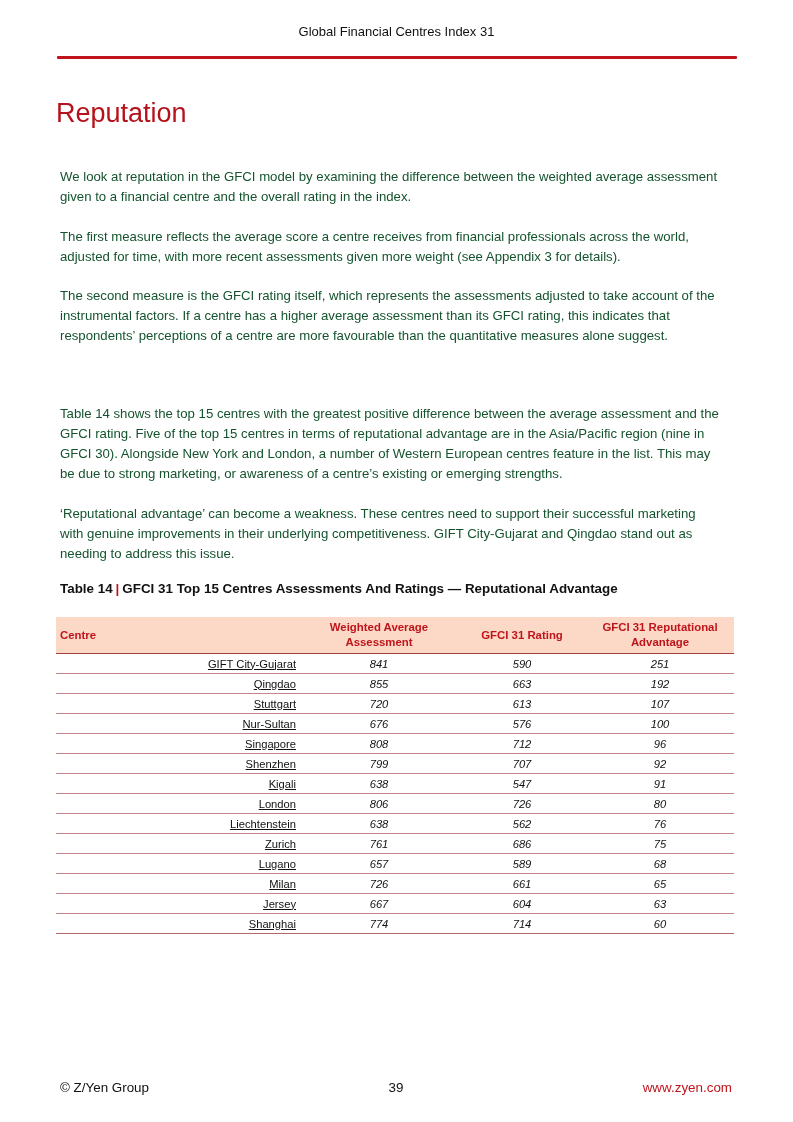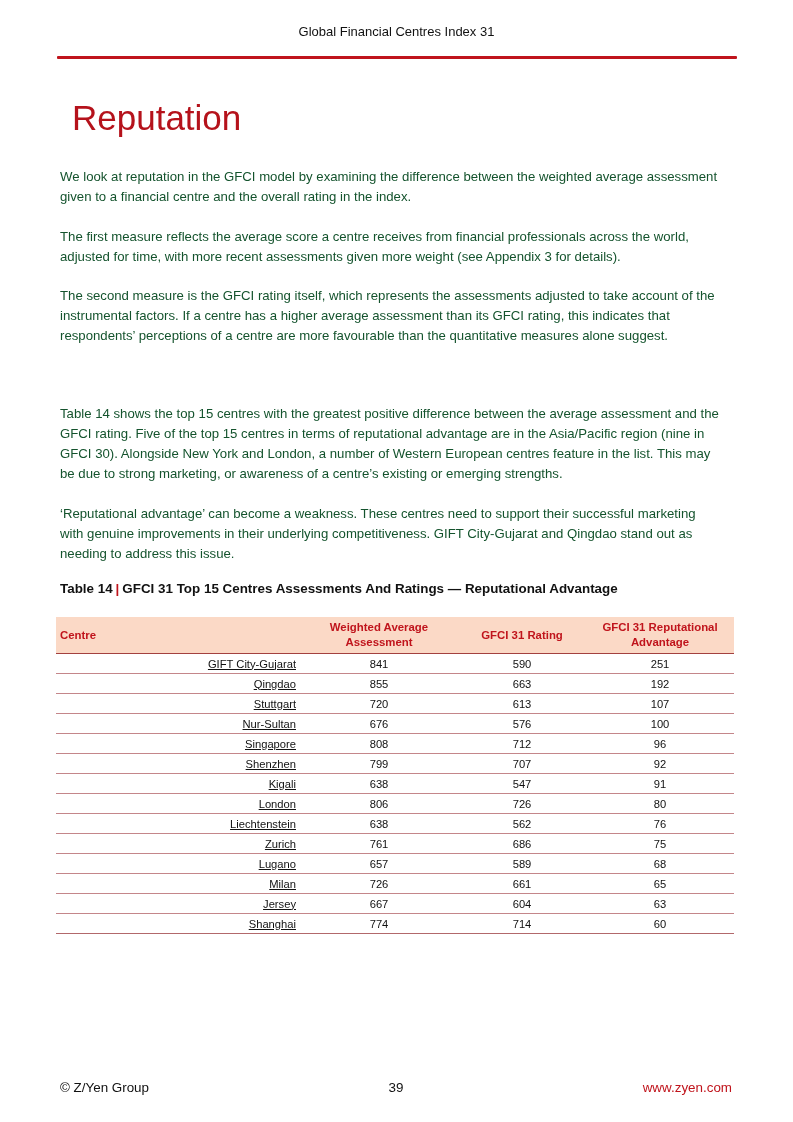--- a/index.html
+++ b/index.html
@@ -9,22 +9,22 @@
   }
   .running-header {
     position: absolute; top: 24px; left: 0; width: 793px;
     text-align: center; font-size: 13px; color: #111;
   }
   .header-rule {
     position: absolute; top: 56px; left: 57px; width: 680px; height: 3px;
     background: #c0141c; border-radius: 1px;
   }
   .page-title {
-    position: absolute; top: 98px; left: 72px; margin: 0;
-    font-size: 35px; font-weight: normal; color: #b5121b;
+    position: absolute; top: 98px; left: 56px; margin: 0;
+    font-size: 27px; font-weight: normal; color: #b5121b;
   }
   .body-text {
     position: absolute; left: 60px; width: 660px;
     font-size: 13.2px; line-height: 20px; color: #14532d; margin-top: 12px;
   }
   .body-text p { margin: 0 0 19.5px 0; }
   .table-caption {
     position: absolute; top: 581px; left: 60px;
     font-size: 13.4px; font-weight: bold; color: #111;
   }
@@ -38,21 +38,21 @@
     font-size: 11.4px; line-height: 15px; padding: 2px 4px;
     border-bottom: 1px solid #a3403f; height: 32px;
   }
   table.data thead th.col-centre { text-align: left; width: 236px; }
   table.data thead th.col-num { text-align: center; }
   table.data tbody td {
     height: 19px; padding: 0 4px; border-bottom: 1px solid #c4868a;
     color: #111;
   }
   table.data tbody td.name { text-align: right; text-decoration: underline; }
-  table.data tbody td.num { text-align: center; }
+  table.data tbody td.num { text-align: center; font-style: italic; }
   table.data tbody tr:last-child td { border-bottom: 1px solid #b2686b; }
   .footer {
     position: absolute; top: 1080px; left: 60px; width: 672px;
     font-size: 13.4px; color: #111;
   }
   .footer .left { position: absolute; left: 0; }
   .footer .center { position: absolute; left: 0; width: 672px; text-align: center; }
   .footer .right { position: absolute; right: 0; color: #c0141c; }
 </style>
 </head>

